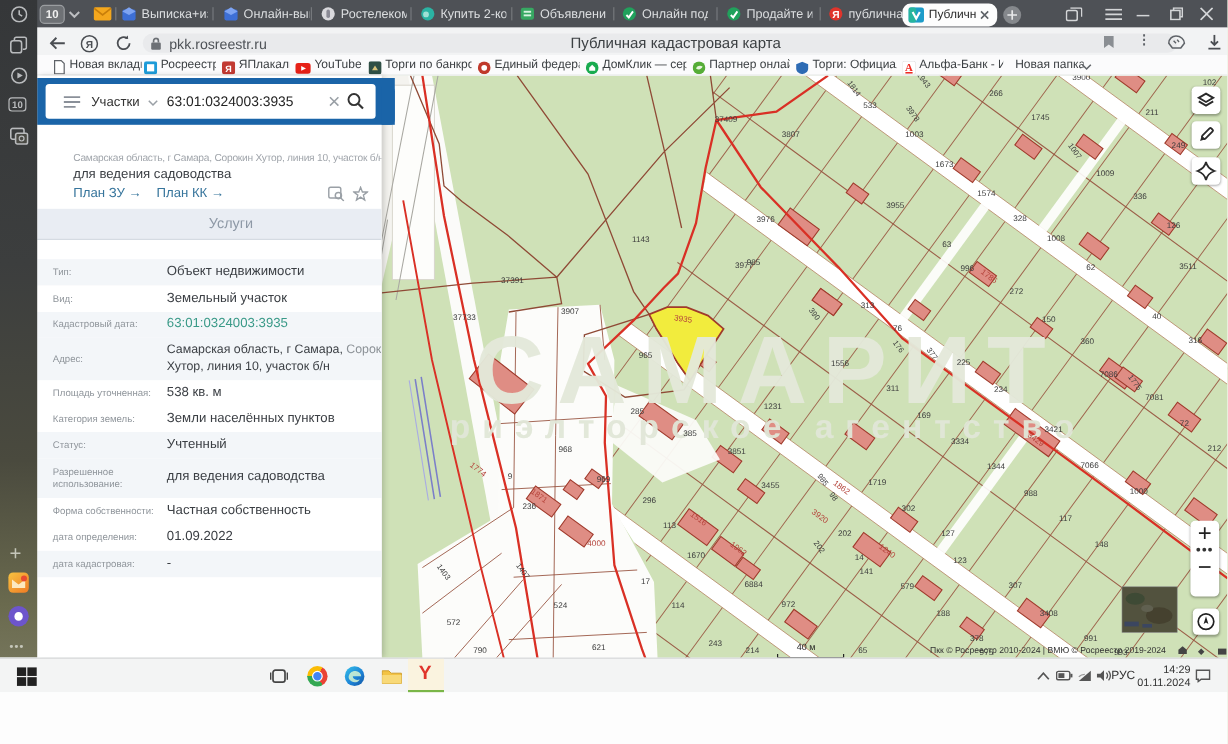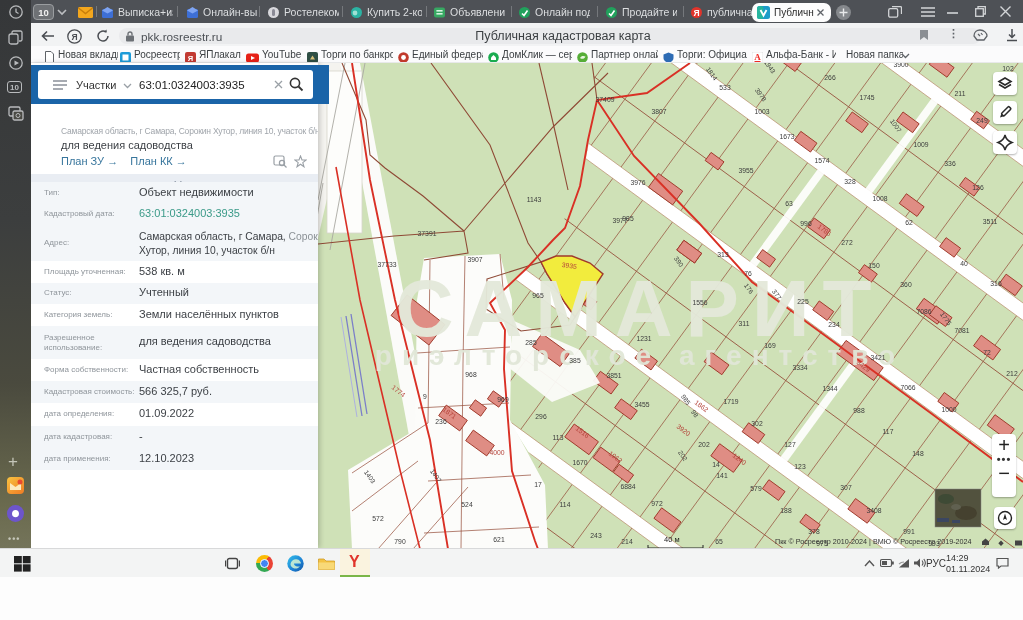--- a/index.html
+++ b/index.html
@@ -469,68 +469,64 @@
       <rect x="1" y="1" width="10" height="9" rx="1.5" fill="none" stroke="#9aa0a6" stroke-width="1.2"></rect>
       <circle cx="9" cy="8" r="2.6" fill="none" stroke="#9aa0a6" stroke-width="1.2"></circle>
       <path d="M11 10 L13.5 12.5" stroke="#9aa0a6" stroke-width="1.2"></path>
     </svg>
  <svg style="position:absolute;left:263px;top:92px" width="13" height="13">
       <path d="M6.5 1 L8 5 12.2 5 8.8 7.6 10 11.8 6.5 9.3 3 11.8 4.2 7.6 0.8 5 5 5 Z" fill="none" stroke="#9aa0a6" stroke-width="1.1"></path>
     </svg>
  <div style="position:absolute;left:0;top:111px;width:287px;height:26px;background:#e9edf3;border-bottom:1px solid #d5dbe2">
    <div style="position:absolute;left:143px;top:0;width:144px;height:26px;text-align:left;font:12px 'Liberation Sans',sans-serif;color:#8e99a6;line-height:25px">Услуги</div>
  </div>
- <div style="position:absolute;left:0;top:119px;width:287px">
+ <div style="position:absolute;left:0;top:153px;width:287px">
       <div style="background:#f3f6f9;height:21.5px;position:relative">
         <div style="position:absolute;left:13px;top:50%;transform:translateY(-50%);width:100px;font:8px 'Liberation Sans',sans-serif;color:#8f959b;line-height:9.5px">Тип:</div>
         <div style="position:absolute;left:108px;top:50%;transform:translateY(-50%);width:178px;font:11px 'Liberation Sans',sans-serif;color:#3b3f44;line-height:13.5px">Объект недвижимости</div>
       </div>
+<div style="background:#ffffff;height:22px;position:relative">
+        <div style="position:absolute;left:13px;top:50%;transform:translateY(-50%);width:100px;font:8px 'Liberation Sans',sans-serif;color:#8f959b;line-height:9.5px">Вид:</div>
+        <div style="position:absolute;left:108px;top:50%;transform:translateY(-50%);width:178px;font:11px 'Liberation Sans',sans-serif;color:#3b3f44;line-height:13.5px">Земельный участок</div>
+      </div>
 <div style="background:#f3f6f9;height:21.5px;position:relative">
         <div style="position:absolute;left:13px;top:50%;transform:translateY(-50%);width:100px;font:8px 'Liberation Sans',sans-serif;color:#8f959b;line-height:9.5px">Кадастровый дата:</div>
         <div style="position:absolute;left:108px;top:50%;transform:translateY(-50%);width:178px;font:11px 'Liberation Sans',sans-serif;color:#3a9a88;line-height:13.5px">63:01:0324003:3935</div>
       </div>
 <div style="background:#f3f6f9;height:36px;position:relative">
         <div style="position:absolute;left:13px;top:50%;transform:translateY(-50%);width:100px;font:8px 'Liberation Sans',sans-serif;color:#8f959b;line-height:9.5px">Адрес:</div>
         <div style="position:absolute;left:108px;top:50%;transform:translateY(-50%);width:178px;font:11px 'Liberation Sans',sans-serif;color:#3b3f44;line-height:13.5px"><span style="white-space:nowrap;font-size:10.3px">Самарская область, г Самара, <span style="color:#8b9196">Сорокин</span></span><br><span style="white-space:nowrap;font-size:10.3px">Хутор, линия 10, участок б/н</span></div>
       </div>
 <div style="background:#ffffff;height:21.5px;position:relative">
         <div style="position:absolute;left:13px;top:50%;transform:translateY(-50%);width:100px;font:8px 'Liberation Sans',sans-serif;color:#8f959b;line-height:9.5px">Площадь уточненная:</div>
         <div style="position:absolute;left:108px;top:50%;transform:translateY(-50%);width:178px;font:11px 'Liberation Sans',sans-serif;color:#3b3f44;line-height:13.5px">538 кв. м</div>
       </div>
+<div style="background:#ffffff;height:21.5px;position:relative">
+        <div style="position:absolute;left:13px;top:50%;transform:translateY(-50%);width:100px;font:8px 'Liberation Sans',sans-serif;color:#8f959b;line-height:9.5px">Категория земель:</div>
+        <div style="position:absolute;left:108px;top:50%;transform:translateY(-50%);width:178px;font:11px 'Liberation Sans',sans-serif;color:#3b3f44;line-height:13.5px">Земли населённых пунктов</div>
+      </div>
 <div style="background:#f3f6f9;height:21.5px;position:relative">
         <div style="position:absolute;left:13px;top:50%;transform:translateY(-50%);width:100px;font:8px 'Liberation Sans',sans-serif;color:#8f959b;line-height:9.5px">Статус:</div>
         <div style="position:absolute;left:108px;top:50%;transform:translateY(-50%);width:178px;font:11px 'Liberation Sans',sans-serif;color:#3b3f44;line-height:13.5px">Учтенный</div>
       </div>
-<div style="background:#ffffff;height:21.5px;position:relative">
-        <div style="position:absolute;left:13px;top:50%;transform:translateY(-50%);width:100px;font:8px 'Liberation Sans',sans-serif;color:#8f959b;line-height:9.5px">Категория земель:</div>
-        <div style="position:absolute;left:108px;top:50%;transform:translateY(-50%);width:178px;font:11px 'Liberation Sans',sans-serif;color:#3b3f44;line-height:13.5px">Земли населённых пунктов</div>
-      </div>
 <div style="background:#f3f6f9;height:33px;position:relative">
         <div style="position:absolute;left:13px;top:50%;transform:translateY(-50%);width:100px;font:8px 'Liberation Sans',sans-serif;color:#8f959b;line-height:9.5px">Разрешенное<br>использование:</div>
         <div style="position:absolute;left:108px;top:50%;transform:translateY(-50%);width:178px;font:11px 'Liberation Sans',sans-serif;color:#3b3f44;line-height:13.5px">для ведения садоводства</div>
       </div>
 <div style="background:#ffffff;height:22px;position:relative">
         <div style="position:absolute;left:13px;top:50%;transform:translateY(-50%);width:100px;font:8px 'Liberation Sans',sans-serif;color:#8f959b;line-height:9.5px">Форма собственности:</div>
         <div style="position:absolute;left:108px;top:50%;transform:translateY(-50%);width:178px;font:11px 'Liberation Sans',sans-serif;color:#3b3f44;line-height:13.5px">Частная собственность</div>
       </div>
-<div style="background:#f3f6f9;height:22.5px;position:relative">
-        <div style="position:absolute;left:13px;top:50%;transform:translateY(-50%);width:100px;font:8px 'Liberation Sans',sans-serif;color:#8f959b;line-height:9.5px">Кадастровая стоимость:</div>
-        <div style="position:absolute;left:108px;top:50%;transform:translateY(-50%);width:178px;font:11px 'Liberation Sans',sans-serif;color:#3b3f44;line-height:13.5px">566 325,7 руб.</div>
-      </div>
 <div style="background:#ffffff;height:22.5px;position:relative">
         <div style="position:absolute;left:13px;top:50%;transform:translateY(-50%);width:100px;font:8px 'Liberation Sans',sans-serif;color:#8f959b;line-height:9.5px">дата определения:</div>
         <div style="position:absolute;left:108px;top:50%;transform:translateY(-50%);width:178px;font:11px 'Liberation Sans',sans-serif;color:#3b3f44;line-height:13.5px">01.09.2022</div>
       </div>
 <div style="background:#f3f6f9;height:22px;position:relative">
         <div style="position:absolute;left:13px;top:50%;transform:translateY(-50%);width:100px;font:8px 'Liberation Sans',sans-serif;color:#8f959b;line-height:9.5px">дата кадастровая:</div>
         <div style="position:absolute;left:108px;top:50%;transform:translateY(-50%);width:178px;font:11px 'Liberation Sans',sans-serif;color:#3b3f44;line-height:13.5px">-</div>
-      </div>
-<div style="background:#f3f6f9;height:22px;position:relative">
-        <div style="position:absolute;left:13px;top:50%;transform:translateY(-50%);width:100px;font:8px 'Liberation Sans',sans-serif;color:#8f959b;line-height:9.5px">дата применения:</div>
-        <div style="position:absolute;left:108px;top:50%;transform:translateY(-50%);width:178px;font:11px 'Liberation Sans',sans-serif;color:#3b3f44;line-height:13.5px">12.10.2023</div>
       </div>
     </div>
 </div>
 <div style="position:absolute;left:31px;top:65px;width:298px;height:39px;background:#1a64a8">
  <div style="position:absolute;left:7px;top:5px;width:275px;height:29px;background:#fff;border-radius:3px"></div>
  <svg style="position:absolute;left:22px;top:15px" width="14" height="10">
       <path d="M0 1H14 M0 5H14 M0 9H10" stroke="#8a9099" stroke-width="1.5"></path>
     </svg>
  <div style="position:absolute;left:45px;top:14px;font:11px 'Liberation Sans',sans-serif;color:#333">Участки</div>
  <svg style="position:absolute;left:92px;top:18px" width="9" height="6">
@@ -621,18 +617,18 @@
     </svg>
  <svg style="position:absolute;left:898px;top:9px" width="12" height="10">
       <path d="M1 9.5 L11 9.5 11 1 Z" fill="#555"></path>
       <path d="M1 6 A7 7 0 0 1 6 4" stroke="#999" stroke-width="1.1" fill="none"></path>
     </svg>
  <svg style="position:absolute;left:914px;top:9px" width="12" height="10">
       <polygon points="0,3.5 3,3.5 6,0.5 6,9.5 3,6.5 0,6.5" fill="#555"></polygon>
       <path d="M8 2.5 A4 4 0 0 1 8 7.5 M9.8 1 A6.5 6.5 0 0 1 9.8 9" stroke="#555" stroke-width="1.1" fill="none"></path>
     </svg>
  <div style="position:absolute;left:926px;top:8.5px;font:10px 'Liberation Sans',sans-serif;color:#333">РУС</div>
- <div style="position:absolute;left:946px;top:3.5px;width:46px;text-align:left;font:9px 'Liberation Sans',sans-serif;color:#333;line-height:11px">14:29<br>01.11.2024</div>
+ <div style="position:absolute;left:946px;top:3.5px;width:46px;text-align:right;font:9px 'Liberation Sans',sans-serif;color:#333;line-height:11px">14:29<br>01.11.2024</div>
  <svg style="position:absolute;left:996px;top:8px" width="13" height="12">
       <path d="M1 1.5 H12 V9 H5 L2.5 11 V9 H1 Z" fill="none" stroke="#555" stroke-width="1.2"></path>
     </svg>
 </div>
 <div style="position:absolute;left:0;top:577px;width:1023px;height:43px;background:#fdfdfd"></div>
 
 </body></html>

